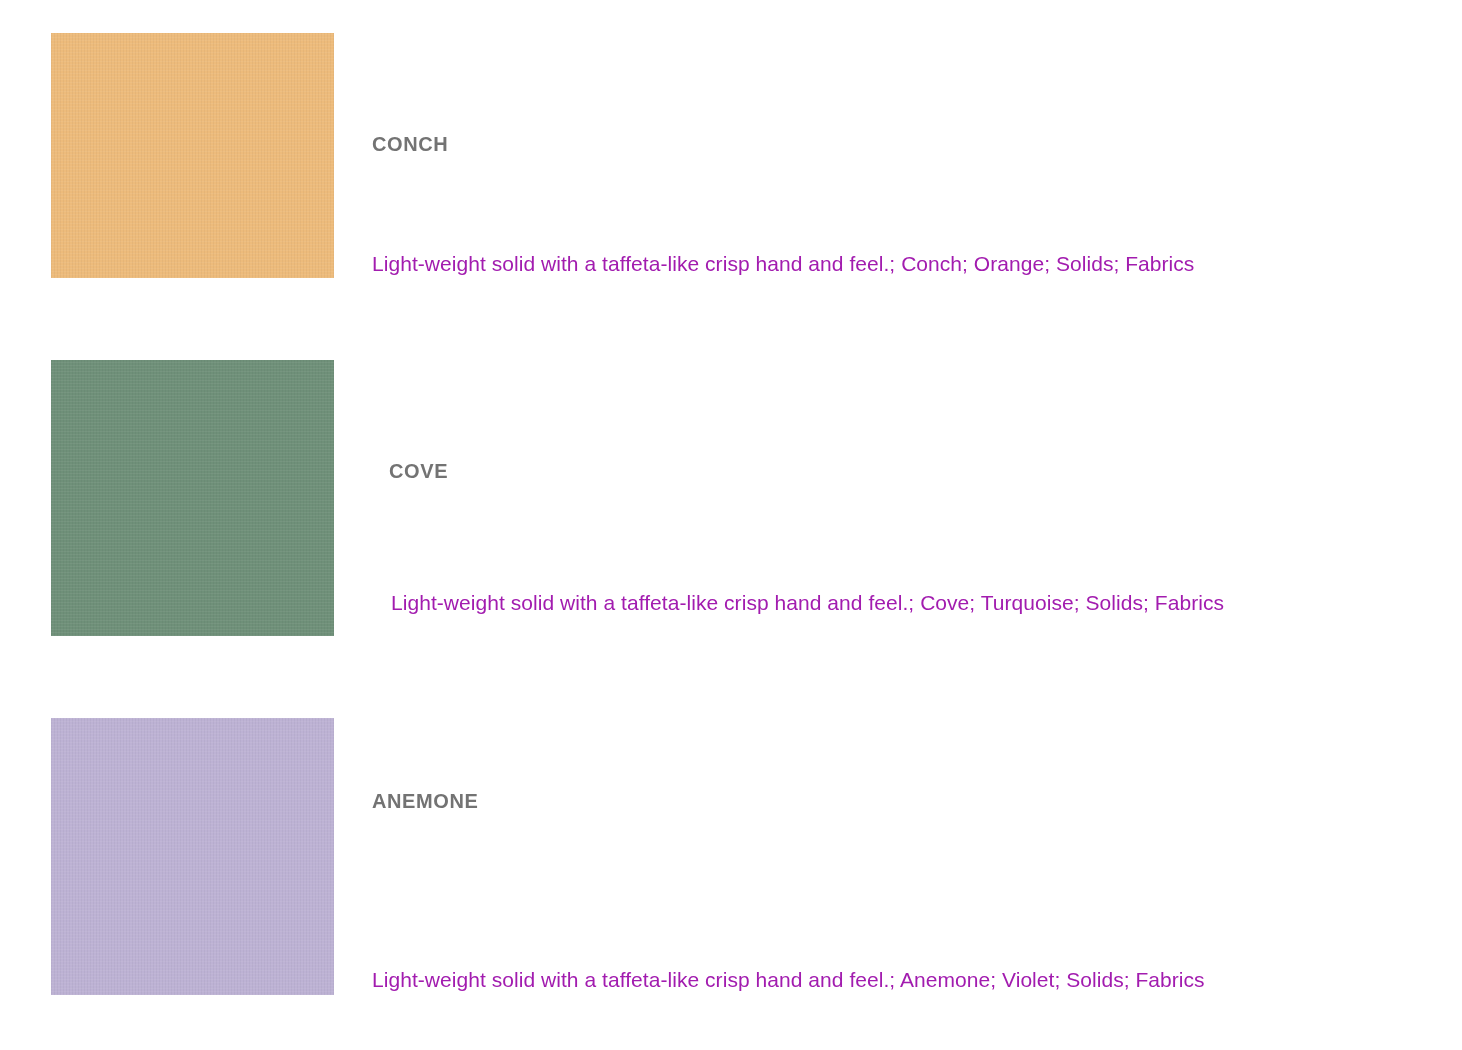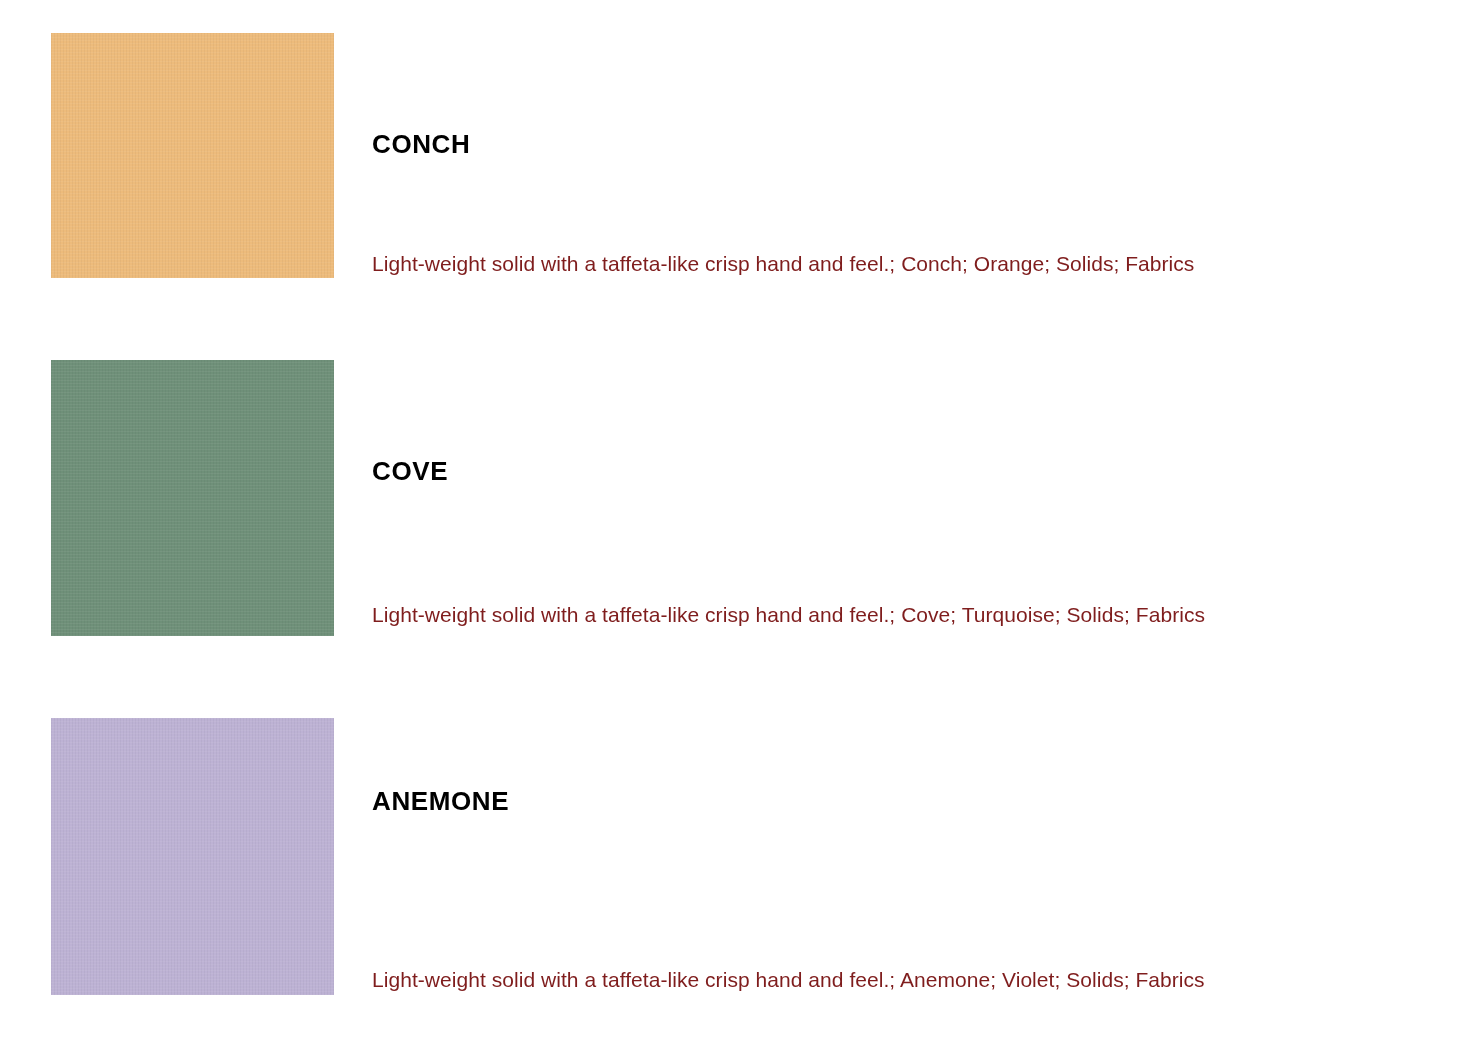--- a/index.html
+++ b/index.html
@@ -43,46 +43,46 @@
     pointer-events: none;
   }
 
   .text-col {
     position: absolute;
     left: 372px;
     width: 960px;
   }
 
   .product-title {
-    font-size: 26px;
+    font-size: 20px;
     font-weight: bold;
     letter-spacing: 0.6px;
-    color: #000000;
+    color: #737373;
     line-height: 22px;
     margin: 0;
   }
 
   .product-desc {
     font-size: 21px;
     font-weight: normal;
-    color: #7f1d1d;
+    color: #a21caf;
     line-height: 31px;
     margin: 0;
     letter-spacing: 0.05px;
   }
 
   
   #row-conch .swatch { top: 33px; height: 245px; }
   #row-conch .title-wrap { top: 133px; }
   #row-conch .desc-wrap { top: 248px; width: 980px; }
 
   
   #row-cove .swatch { top: 360px; height: 276px; }
-  #row-cove .title-wrap { top: 460px; }
-  #row-cove .desc-wrap { top: 599px; width: 890px; }
+  #row-cove .title-wrap { top: 460px; margin-left: 17px; }
+  #row-cove .desc-wrap { top: 587px; width: 890px; margin-left: 19px; }
 
   
   #row-anemone .swatch { top: 718px; height: 277px; }
   #row-anemone .title-wrap { top: 790px; }
   #row-anemone .desc-wrap { top: 964px; width: 890px; }
 </style>
 </head>
 <body style="background-color: rgb(255, 255, 255);">
 
 <div id="product-list">

